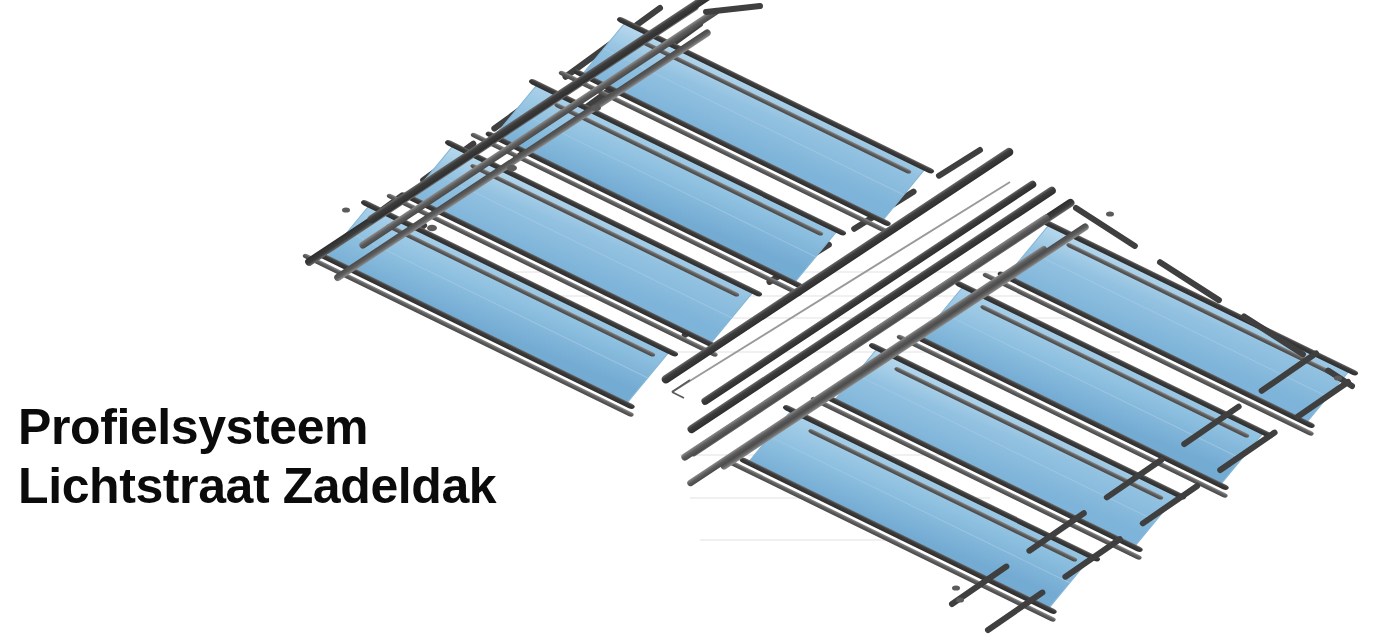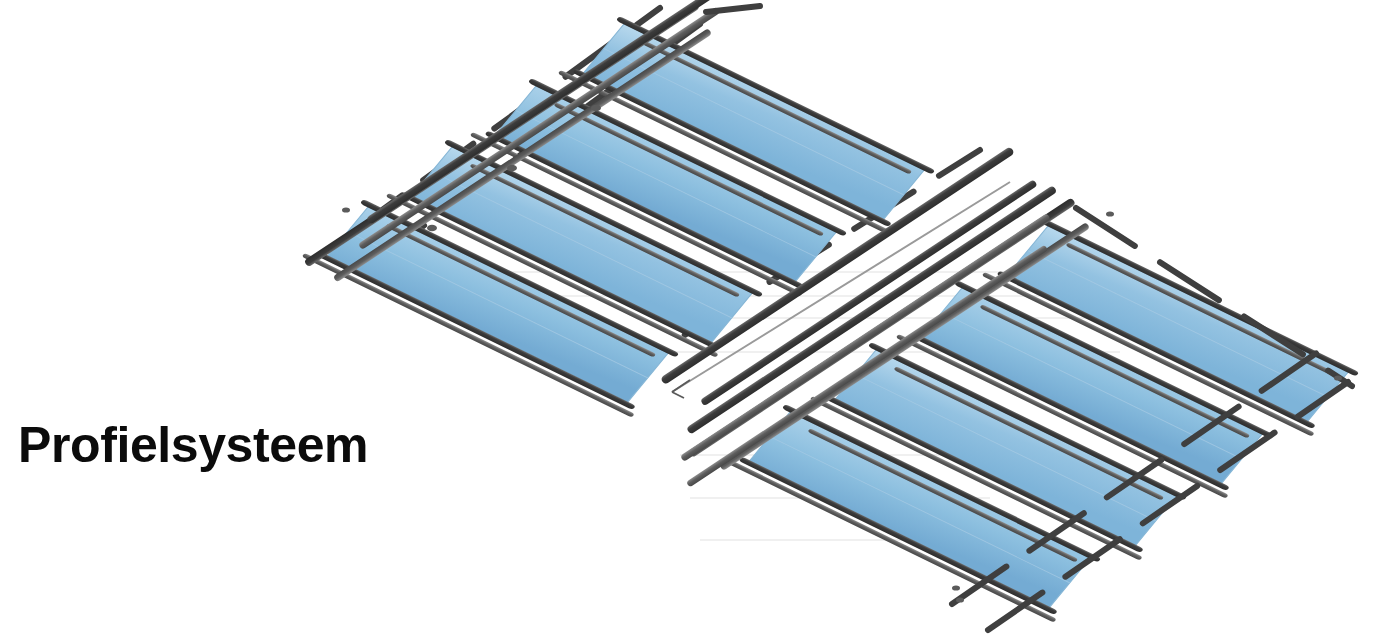--- a/index.html
+++ b/index.html
@@ -4,21 +4,21 @@
 <style>
   html,body{margin:0;padding:0;background:#ffffff;}
   body{
     width:1385px;height:642px;position:relative;overflow:hidden;
     font-family:"Liberation Sans","DejaVu Sans",sans-serif;
     background:#ffffff;
   }
   #stage{position:absolute;inset:0;width:1385px;height:642px;}
   #artwork{position:absolute;left:0;top:0;width:1385px;height:642px;}
   #title-block{
-    position:absolute;left:18px;top:416px;
+    position:absolute;left:18px;top:398px;
     z-index:40;
     color:#0b0b0b;
     font-weight:700;
     font-size:50px;
     line-height:1.18;
     letter-spacing:-0.4px;
     font-stretch:condensed;
   }
   #title-block .tl{display:block;white-space:nowrap;}
 </style>
@@ -169,15 +169,16 @@
       </g>
     </g>
 
     <g stroke="#3f3f3f" stroke-width="6" stroke-linecap="round" fill="none">
       <line x1="706" y1="12" x2="760" y2="6"></line>
     </g>
   </svg>
 
   <div id="title-block" style="color: rgb(11, 11, 11);">
     <span class="tl">Profielsysteem</span>
+    <span class="tl">Lichtstraat Zadeldak</span>
   </div>
 
 </div>
 
 </body></html>

